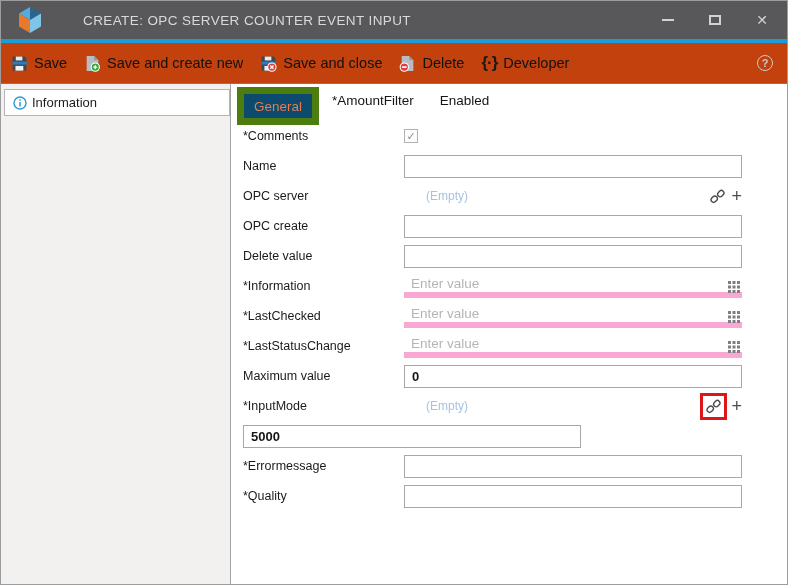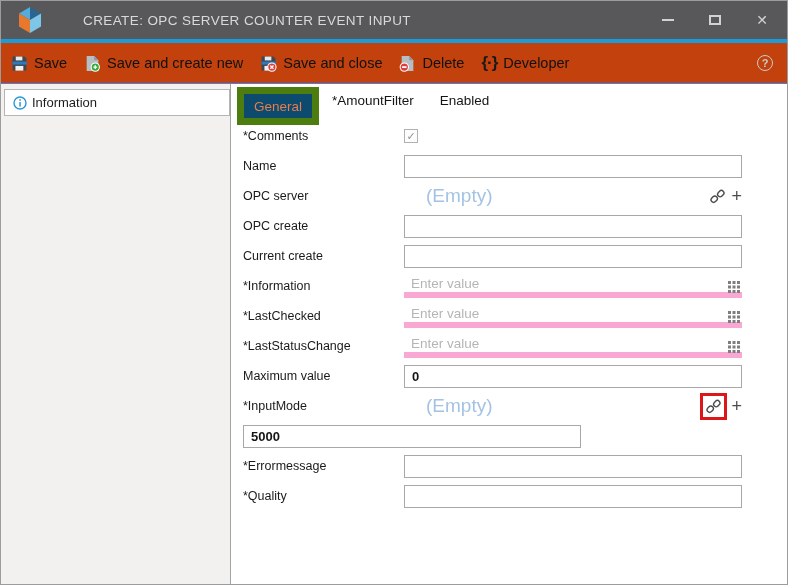--- a/index.html
+++ b/index.html
@@ -43,21 +43,21 @@
   .ctrl{width:338px;position:relative;display:flex;align-items:center}
 
   .checkbox{width:14px;height:14px;border:1px solid #b2b2b2;background:#fdfdfd;display:flex;align-items:center;justify-content:center;font-size:11px;color:#8f8f8f;line-height:1}
 
   .tbox{width:338px;height:23px;border:1px solid #a8a8a8;padding:0 7px;font-size:13px;font-weight:700;color:#151515;font-family:inherit;background:#fff;outline:none}
   .ubox{width:338px;height:23px;border:none;border-bottom:6px solid #f9a8d4;padding:0 22px 0 7px;font-size:13.5px;color:#333;font-family:inherit;background:transparent;outline:none}
   .ubox::placeholder{color:#b5b5b5;opacity:1}
   .grid-btn{position:absolute;right:2px;top:6px;cursor:default;display:flex}
 
   .refrow{width:338px;height:23px;display:flex;align-items:center}
-  .empty-text{margin-left:22px;font-size:19px;color:var(--empty-blue)}
+  .empty-text{margin-left:22px;font-size:12px;color:var(--empty-blue)}
   .spacer{flex:1}
   .iconbtn{display:flex;align-items:center;cursor:default}
   .plus{font-size:18px;color:#4c4c4c;line-height:1;font-weight:400;margin-left:6px;cursor:default}
   .redbox{width:27px;height:27px;border:3px solid var(--annotation);display:flex;align-items:center;justify-content:center;margin:-4px -2px -4px -6px}
 </style>
 </head>
 <body>
 
 <svg width="0" height="0" style="position:absolute">
   <defs>
@@ -206,21 +206,21 @@
         </div>
 
         <div class="row">
           <span class="lbl">OPC create</span>
           <div class="ctrl">
               <input class="tbox" type="text" value="" style="">
             </div>
         </div>
 
         <div class="row">
-          <span class="lbl">Current create</span>
+          <span class="lbl">Delete value</span>
           <div class="ctrl">
               <input class="tbox" type="text" value="" style="">
             </div>
         </div>
 
         <div class="row">
           <span class="lbl">*Information</span>
           <div class="ctrl">
             <input class="ubox" type="text" placeholder="Enter value" style="">
             <span class="grid-btn">

